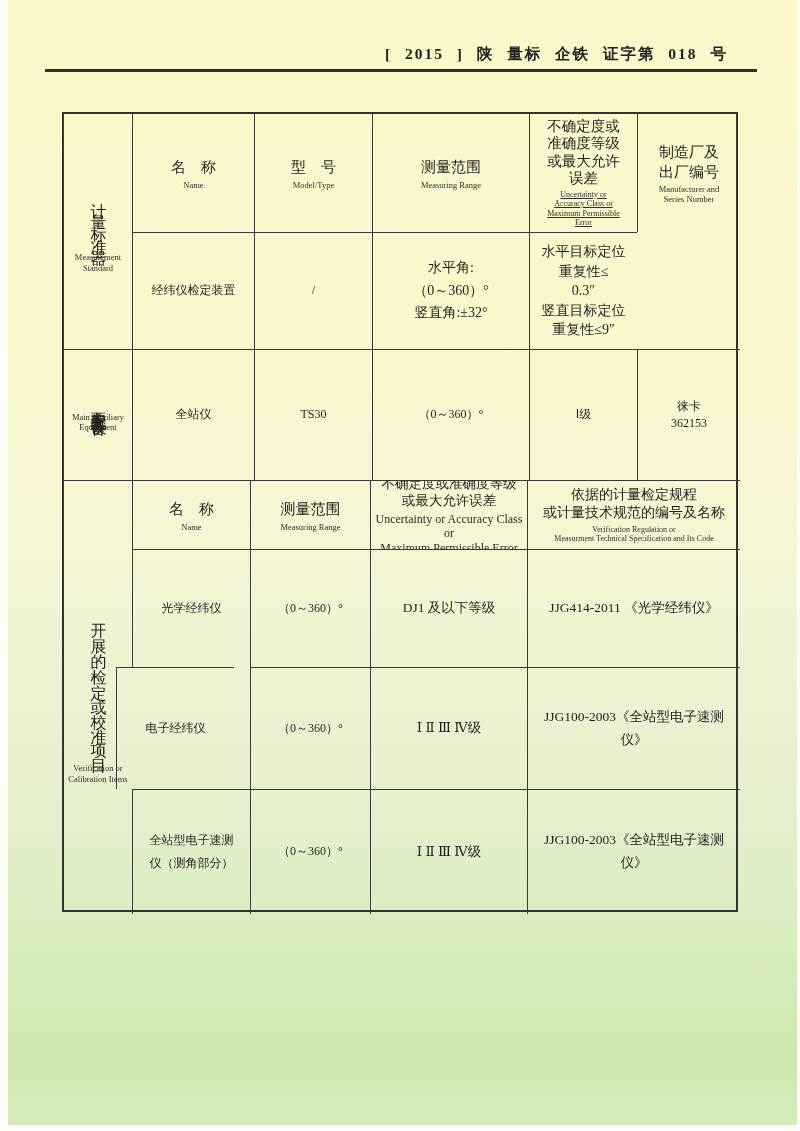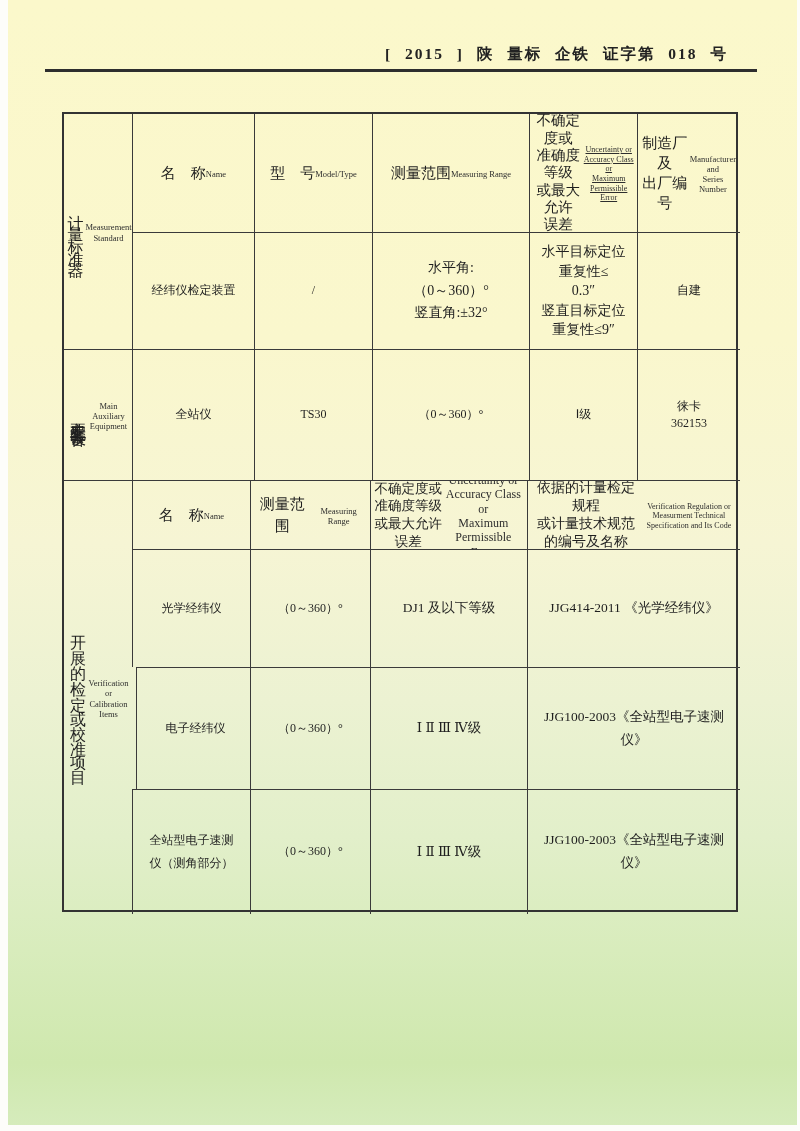--- a/index.html
+++ b/index.html
@@ -27,21 +27,21 @@
     background:#2e2e2e;
   }
 
   #table{
     position:absolute; left:62px; top:112px; width:676px; height:800px;
     border:2px solid #333; box-sizing:border-box;
   }
   .cell{
     position:absolute; box-sizing:border-box;
     border-left:1.5px solid var(--line); border-top:1.5px solid var(--line);
-    display:flex; align-items:center; justify-content:center;
+    display:flex; flex-direction:column; align-items:center; justify-content:center;
     text-align:center; padding:2px 3px; overflow:hidden;
   }
   .fx{ border-left:none; } .fy{ border-top:none; }
   .cn{ font-size:15px; color:#1f1f1f; white-space:pre-line; line-height:1.5; }
   .sub{ font-size:8.5px; color:#2e2e2e; white-space:pre-line; line-height:1.2; margin-top:2px; }
   .val{ font-size:12px; color:#1f1f1f; white-space:pre-line; line-height:1.6;font-family:Liberation Serif, serif; }
   .val-sm{ font-size:13.5px; color:#1f1f1f; white-space:pre-line; line-height:1.7; }
   .val-tight{ font-size:14px; color:#1f1f1f; white-space:pre-line; line-height:1.4; }
   .vlabel{
     writing-mode:vertical-rl; text-orientation:upright;
@@ -117,23 +117,20 @@
 （0～360）°
 竖直角:±32°</div>
     </div>
     <div class="cell" style="left:465px;top:118px;width:108px;height:117px;">
       <div class="val-tight">水平目标定位
 重复性≤
 0.3″
 竖直目标定位
 重复性≤9″</div>
     </div>
-    <div class="cell" style="left:573px;top:118px;width:103px;height:117px;">
-      <div class="val">自建</div>
-    </div>
 
     <div class="cell" style="left:68px;top:235px;width:122px;height:131px;">
       <div class="val">全站仪</div>
     </div>
     <div class="cell" style="left:190px;top:235px;width:118px;height:131px;">
       <div class="val">TS30</div>
     </div>
     <div class="cell" style="left:308px;top:235px;width:157px;height:131px;">
       <div class="val">（0～360）°</div>
     </div>
@@ -172,21 +169,21 @@
     <div class="cell" style="left:186px;top:435px;width:120px;height:118px;">
       <div class="val">（0～360）°</div>
     </div>
     <div class="cell" style="left:306px;top:435px;width:157px;height:118px;">
       <div class="val-sm">DJ1 及以下等级</div>
     </div>
     <div class="cell" style="left:463px;top:435px;width:213px;height:118px;">
       <div class="val-sm">JJG414-2011 《光学经纬仪》</div>
     </div>
 
-    <div class="cell" style="left:72px;top:553px;width:118px;height:122px;">
+    <div class="cell" style="left:52px;top:553px;width:118px;height:122px;">
       <div class="val">电子经纬仪</div>
     </div>
     <div class="cell" style="left:186px;top:553px;width:120px;height:122px;">
       <div class="val">（0～360）°</div>
     </div>
     <div class="cell" style="left:306px;top:553px;width:157px;height:122px;">
       <div class="val-sm">Ⅰ Ⅱ Ⅲ Ⅳ级</div>
     </div>
     <div class="cell" style="left:463px;top:553px;width:213px;height:122px;">
       <div class="val-sm">JJG100-2003《全站型电子速测

